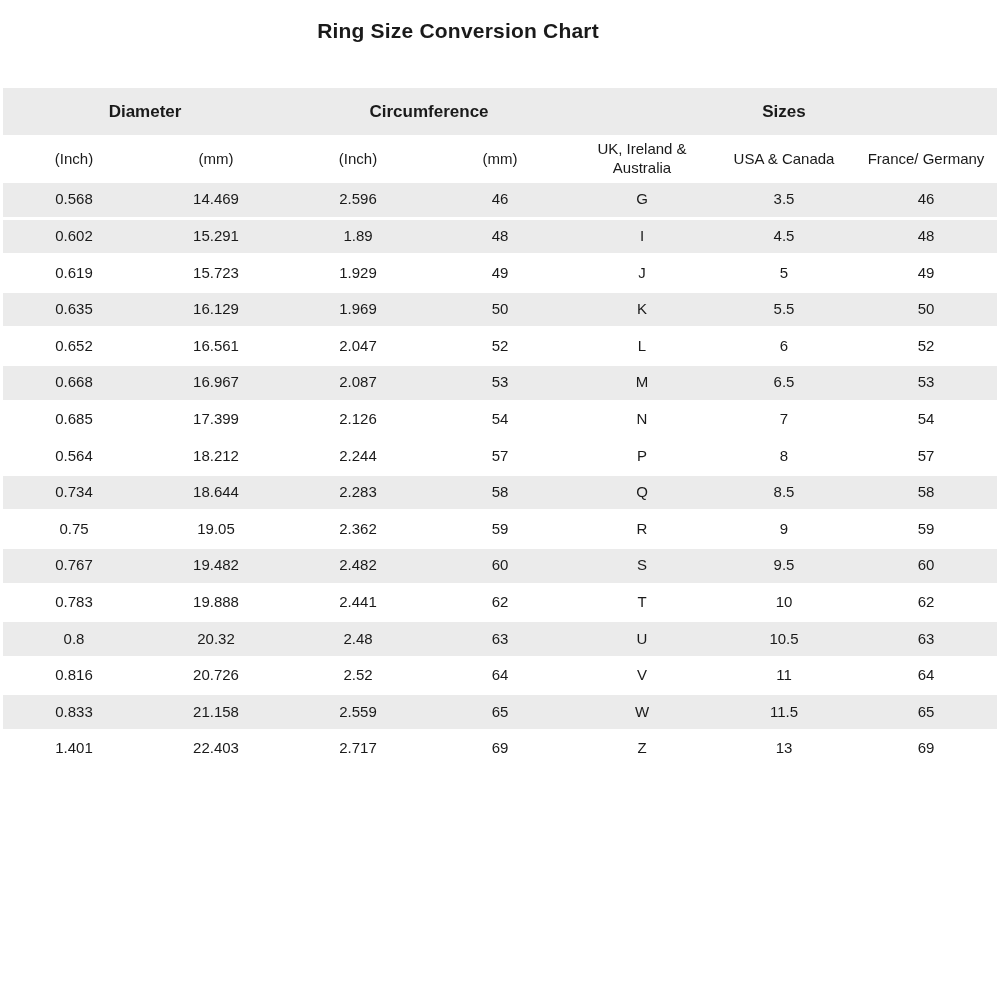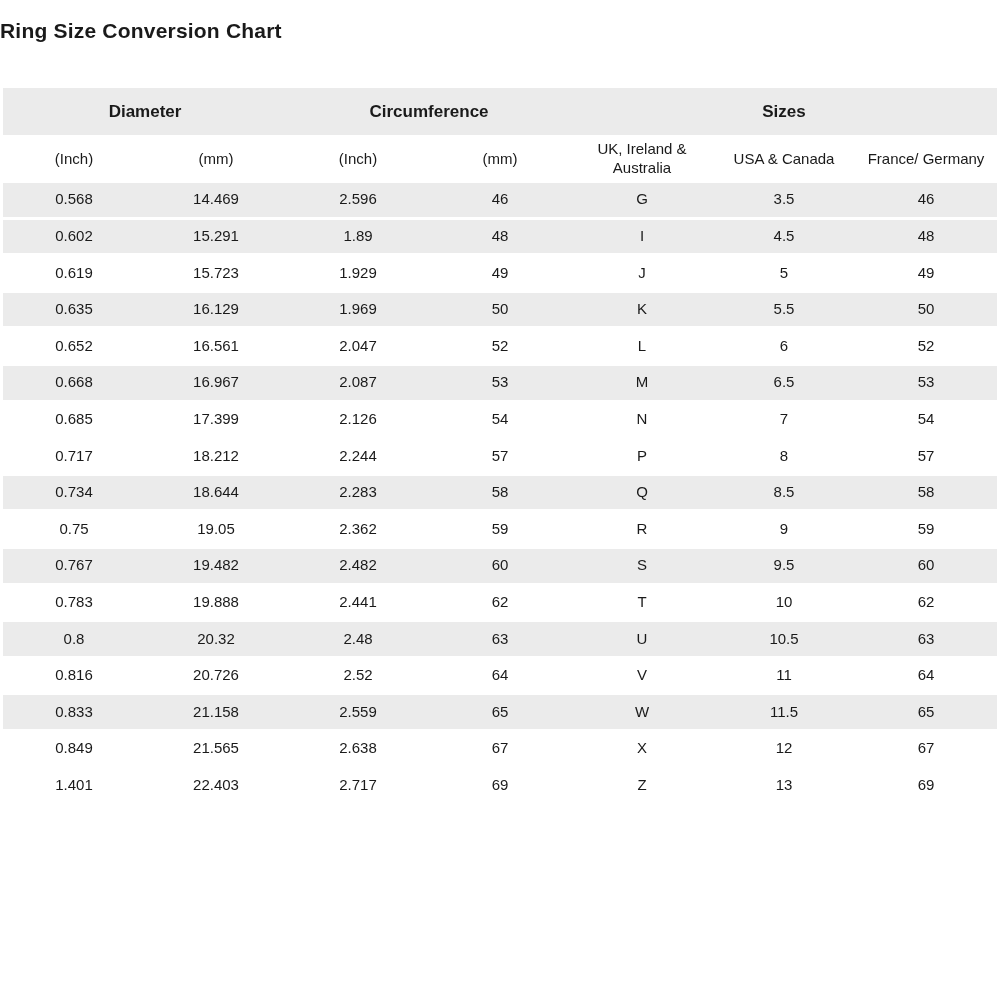--- a/index.html
+++ b/index.html
@@ -14,20 +14,21 @@
     background:var(--bg);
     color:var(--text);
     font-family:"Liberation Sans", sans-serif;
     position:relative;
     overflow:hidden;
   }
   .page-title{
     position:absolute;
     top:19px;left:0;
     width:916px;
+    text-align:center;
     font-size:21px;
     font-weight:bold;
     letter-spacing:0.2px;
   }
   table.conversion{
     position:absolute;
     top:88px;left:3px;
     width:994px;
     border-collapse:separate;
     border-spacing:0;
@@ -146,21 +147,21 @@
       <tr>
         <td>0.685</td>
         <td>17.399</td>
         <td>2.126</td>
         <td>54</td>
         <td>N</td>
         <td>7</td>
         <td>54</td>
       </tr>
       <tr>
-        <td>0.717</td>
+        <td>0.564</td>
         <td>18.212</td>
         <td>2.244</td>
         <td>57</td>
         <td>P</td>
         <td>8</td>
         <td>57</td>
       </tr>
       <tr class="stripe">
         <td>0.734</td>
         <td>18.644</td>
@@ -218,29 +219,20 @@
       <tr class="stripe">
         <td>0.833</td>
         <td>21.158</td>
         <td>2.559</td>
         <td>65</td>
         <td>W</td>
         <td>11.5</td>
         <td>65</td>
       </tr>
       <tr>
-        <td>0.849</td>
-        <td>21.565</td>
-        <td>2.638</td>
-        <td>67</td>
-        <td>X</td>
-        <td>12</td>
-        <td>67</td>
-      </tr>
-      <tr>
         <td>1.401</td>
         <td>22.403</td>
         <td>2.717</td>
         <td>69</td>
         <td>Z</td>
         <td>13</td>
         <td>69</td>
       </tr>
     </tbody>
 </table>

